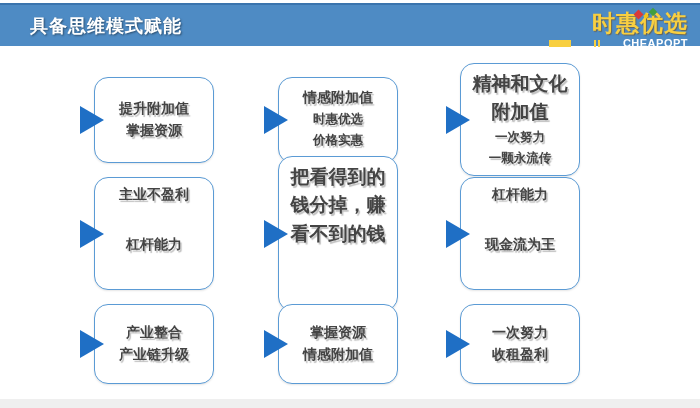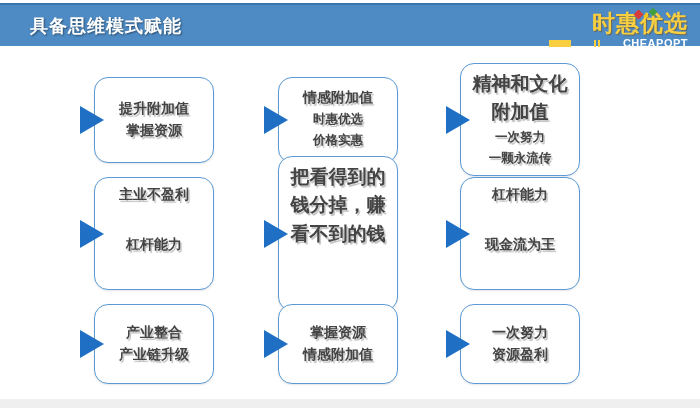--- a/index.html
+++ b/index.html
@@ -172,20 +172,20 @@
       <span class="line lg">掌握资源</span>
       <span class="line lg">情感附加值</span>
       <span class="line"></span>
     </div>
   </div>
 
   <div class="cell">
     <span class="arrow"></span>
     <div class="box r3">
       <span class="line lg">一次努力</span>
-      <span class="line lg">资源盈利</span>
+      <span class="line lg">收租盈利</span>
       <span class="line"></span>
     </div>
   </div>
 
 </div>
 
 <div class="footer-strip"></div>
 
 </body></html>

